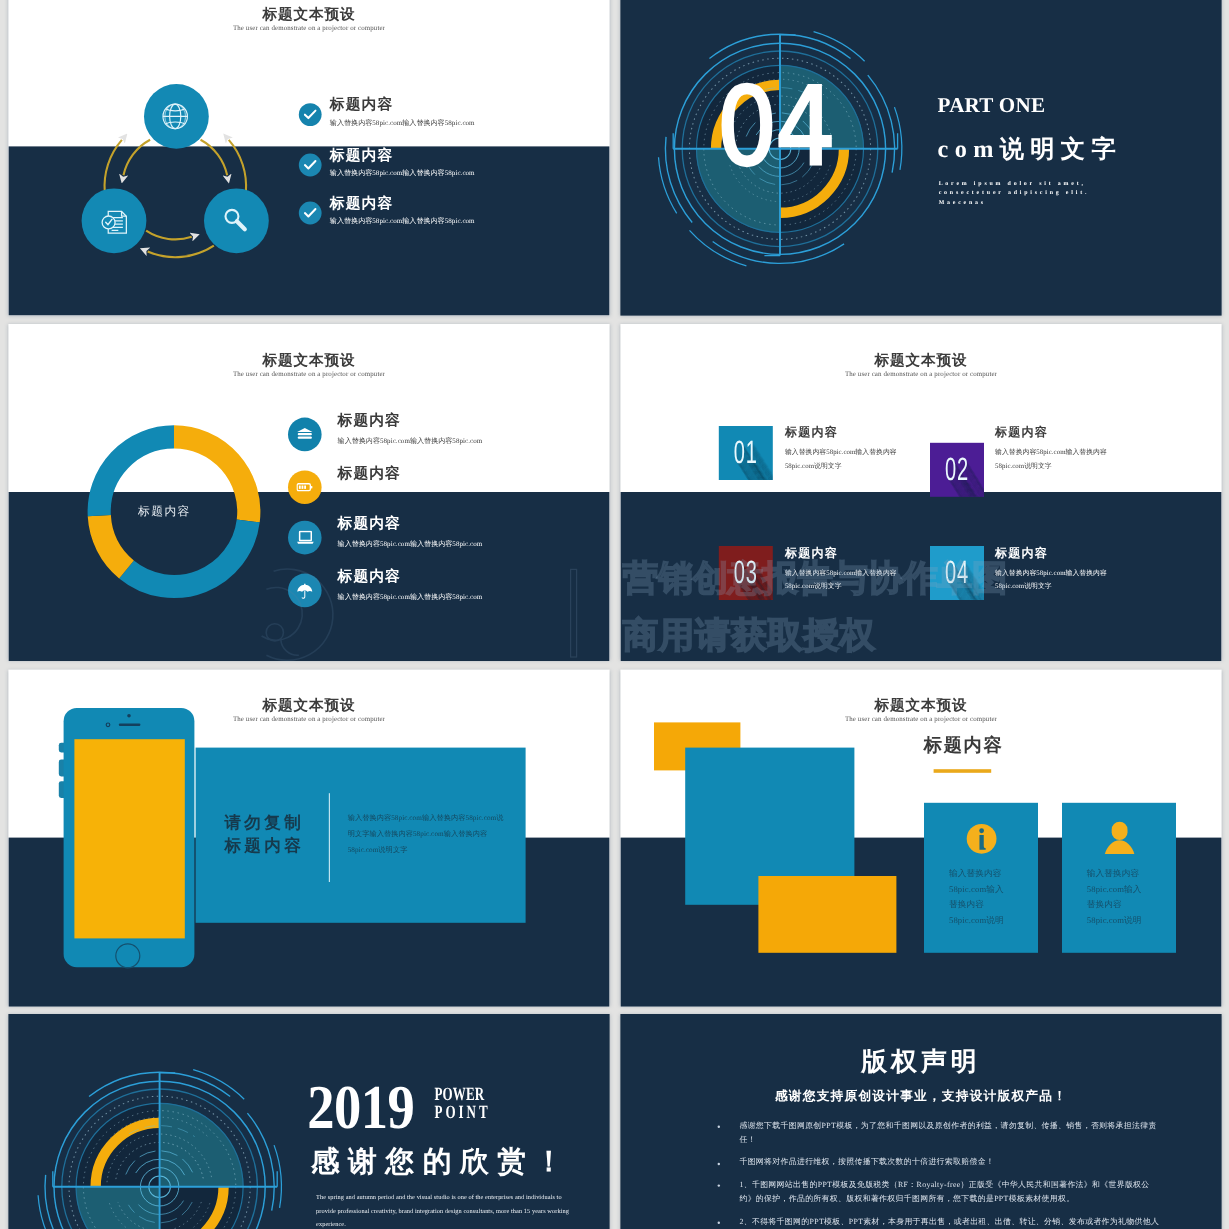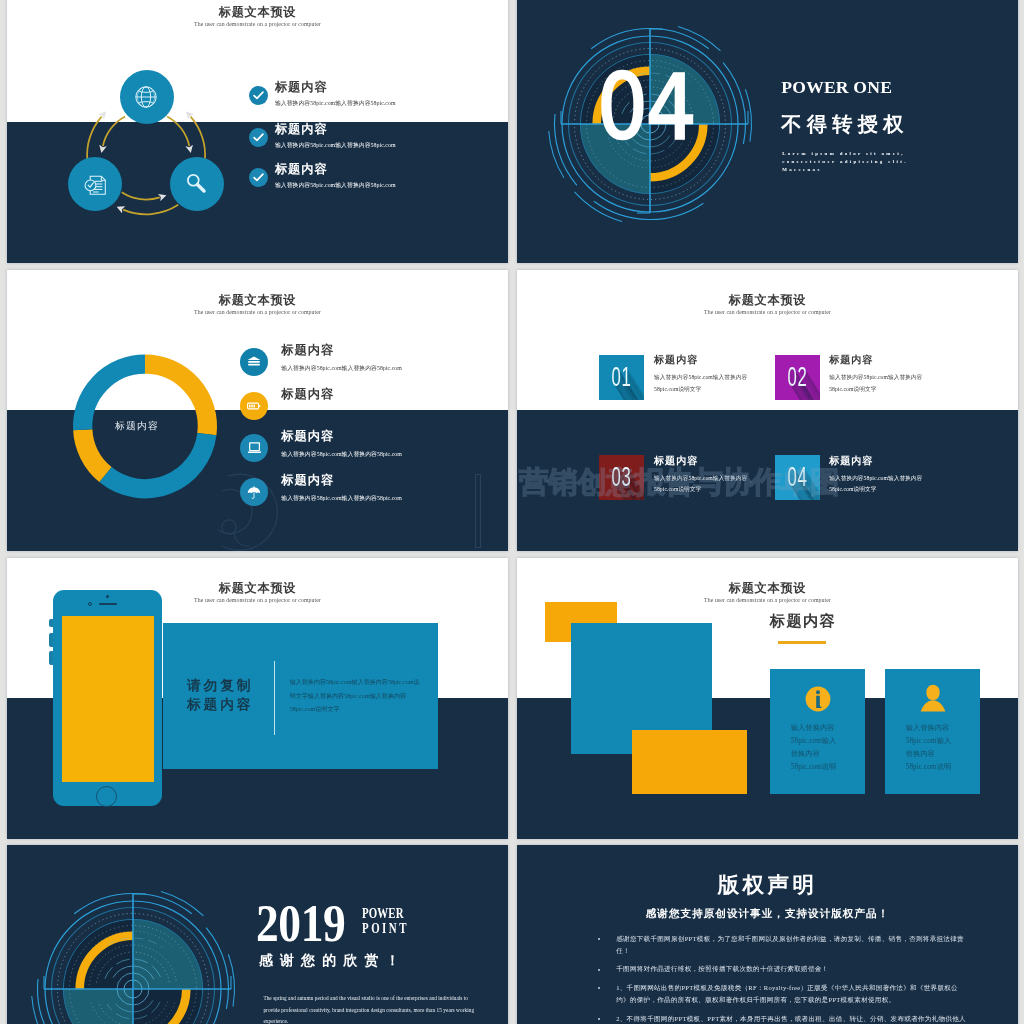--- a/index.html
+++ b/index.html
@@ -190,22 +190,22 @@
       <line x1="110.0" y1="15.0" x2="110.0" y2="199.0" stroke="#2c9fd8" stroke-width="1.6"></line>
       <path d="M21.0,110.0 L21.0,97.0" stroke="#2c9fd8" stroke-width="1.1" fill="none"></path>
       <path d="M208.0,110.0 L208.0,97.0" stroke="#2c9fd8" stroke-width="1.1" fill="none"></path>
       <path d="M110.0,15.0 L123.0,15.0" stroke="#2c9fd8" stroke-width="1.1" fill="none"></path>
       <path d="M110.0,199.0 L97.0,199.0" stroke="#2c9fd8" stroke-width="1.1" fill="none"></path>
     </g>
   </svg>
   <div class="abs" style="left:54px;top:81px;width:150px;text-align:center;font-family:'DejaVu Sans',sans-serif;
               font-size:89.5px;font-weight:400;color:#fff;letter-spacing:-2px;line-height:89.5px;
               -webkit-text-stroke:2.7px #fff;transform:scaleX(.885);">04</div>
-  <div class="abs" style="left:264.3px;top:94.5px;font-size:17.6px;font-weight:700;color:#fff;letter-spacing:0.2px;">POWER ONE</div>
-  <div class="abs" style="left:264.3px;top:128.5px;font-size:20.2px;font-weight:700;color:#fff;letter-spacing:5.3px;">不得转授权</div>
+  <div class="abs" style="left:264.3px;top:94.5px;font-size:17.6px;font-weight:700;color:#fff;letter-spacing:0.2px;">PART ONE</div>
+  <div class="abs" style="left:264.3px;top:128.5px;font-size:20.2px;font-weight:700;color:#fff;letter-spacing:5.3px;">com说明文字</div>
   <div class="abs" style="left:265.2px;top:167.5px;width:143px;font-size:4.9px;font-weight:700;color:#fff;letter-spacing:2.35px;line-height:8.1px;">Lorem ipsum dolor sit amet, consectetuer adipiscing elit. Maecenas</div>
 </div>
 
 <div class="slide s3">
   <div class="darkbot"></div>
   <div class="hd-title">标题文本预设</div>
   <div class="hd-sub">The user can demonstrate on a projector or computer</div>
 
   <svg class="abs" style="left:0;top:0;" width="501" height="281" viewBox="0 0 501 281">
     <path d="M138.0,94.05 A62.35,62.35 0 0 1 199.87,164.11" fill="none" stroke="#f5ad0c" stroke-width="19.3"></path>
@@ -273,21 +273,21 @@
 
   <div class="abs numcard" style="left:82.4px;top:84.6px;">
     <div class="abs numbox" style="background:#1189b4;">
       <span class="numtxt">01</span>
     </div>
     <div class="abs card-title dark-txt">标题内容</div>
     <div class="abs card-desc dark-txt">输入替换内容58pic.com输入替换内容58pic.com说明文字</div>
   </div>
 
   <div class="abs numcard" style="left:257.5px;top:84.6px;">
-    <div class="abs numbox" style="background:#a21caf;">
+    <div class="abs numbox" style="background:#4c1d95;margin-top:14px;">
       <span class="numtxt">02</span>
     </div>
     <div class="abs card-title dark-txt">标题内容</div>
     <div class="abs card-desc dark-txt">输入替换内容58pic.com输入替换内容58pic.com说明文字</div>
   </div>
 
   <div class="abs numcard" style="left:82.4px;top:185px;">
     <div class="abs numbox" style="background:#7f1d1d;">
       <span class="numtxt">03</span>
     </div>
@@ -396,21 +396,21 @@
       <line x1="110.0" y1="15.0" x2="110.0" y2="199.0" stroke="#2c9fd8" stroke-width="1.6"></line>
       <path d="M21.0,110.0 L21.0,97.0" stroke="#2c9fd8" stroke-width="1.1" fill="none"></path>
       <path d="M208.0,110.0 L208.0,97.0" stroke="#2c9fd8" stroke-width="1.1" fill="none"></path>
       <path d="M110.0,15.0 L123.0,15.0" stroke="#2c9fd8" stroke-width="1.1" fill="none"></path>
       <path d="M110.0,199.0 L97.0,199.0" stroke="#2c9fd8" stroke-width="1.1" fill="none"></path>
     </g>
   </svg>
   <div class="abs" style="left:249px;top:53px;font-family:'Liberation Serif',serif;font-size:52px;font-weight:700;color:#fff;letter-spacing:-0.5px;line-height:52px;transform:scaleX(.875);transform-origin:0 0;">2019</div>
   <div class="abs" style="left:354.5px;top:58.5px;font-size:15.5px;font-weight:700;color:#fff;letter-spacing:0.2px;transform:scaleX(.70);transform-origin:0 0;">POWER</div>
   <div class="abs" style="left:354.5px;top:73.5px;font-size:15.5px;font-weight:700;color:#fff;letter-spacing:3.6px;transform:scaleX(.70);transform-origin:0 0;">POINT</div>
-  <div class="abs" style="left:251.9px;top:106.5px;font-size:14px;font-weight:700;color:#fff;letter-spacing:7.1px;">感谢您的欣赏！</div>
+  <div class="abs" style="left:251.9px;top:106.5px;font-size:24px;font-weight:700;color:#fff;letter-spacing:7.1px;">感谢您的欣赏！</div>
   <div class="abs" style="left:256.4px;top:148px;width:218px;font-size:5.25px;color:#eef2f6;line-height:11.5px;letter-spacing:.07px;">The spring and autumn period and the visual studio is one of the enterprises and individuals to provide professional creativity, brand integration design consultants, more than 15 years working experience.</div>
 </div>
 
 <div class="slide s8 allDark">
   <div class="abs" style="left:0;top:61.5px;width:501px;text-align:center;font-size:10.6px;font-weight:700;color:#fff;letter-spacing:1px;">感谢您支持原创设计事业，支持设计版权产品！</div>
   <div class="abs" style="left:0;top:25px;width:501px;text-align:center;font-size:21.5px;font-weight:700;color:#fff;letter-spacing:3.4px;">版权声明</div>
   <ul class="cplist">
     <li>感谢您下载千图网原创PPT模板，为了您和千图网以及原创作者的利益，请勿复制、传播、销售，否则将承担法律责任！</li>
     <li>千图网将对作品进行维权，按照传播下载次数的十倍进行索取赔偿金！</li>
     <li>1、千图网网站出售的PPT模板及免版税类（RF：Royalty-free）正版受《中华人民共和国著作法》和《世界版权公约》的保护，作品的所有权、版权和著作权归千图网所有，您下载的是PPT模板素材使用权。</li>
@@ -422,14 +422,15 @@
   <svg class="abs" style="left:0;top:0;" width="1024" height="1024" viewBox="0 0 1024 1024">
     <g fill="none" stroke="#5b7ea0" stroke-width="1.3" opacity=".20">
       <path d="M228,476 A38,38 0 1 1 222,546"></path>
       <path d="M222,491 A22,22 0 1 1 218,530"></path>
       <circle cx="229" cy="527" r="7.2"></circle>
       <path d="M234,533 A14,14 0 0 0 249,546"></path>
     </g>
   </svg>
   <div class="abs" style="left:474.6px;top:474.4px;width:6.1px;height:73.3px;border:1.2px solid rgba(120,150,180,.20);box-sizing:border-box;"></div>
   <div class="abs wm-txt" style="left:519px;top:470px;font-size:29.5px;letter-spacing:-0.4px;">营销创意报告与协作单图</div>
+  <div class="abs wm-txt" style="left:519px;top:516.5px;font-size:29.5px;letter-spacing:0.6px;">商用请获取授权</div>
 </div>
 </div>
 
 </body></html>

